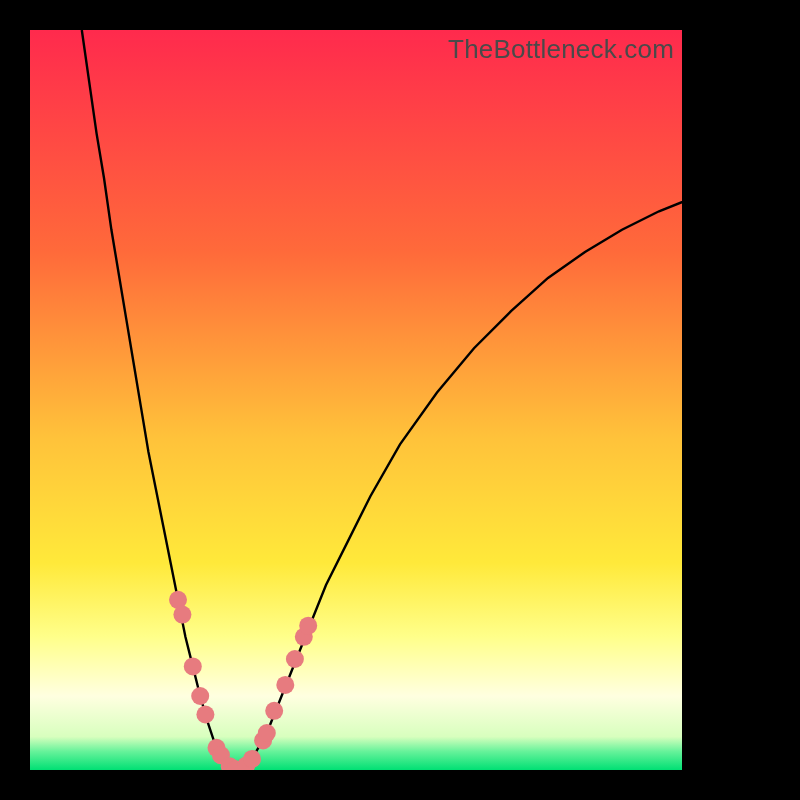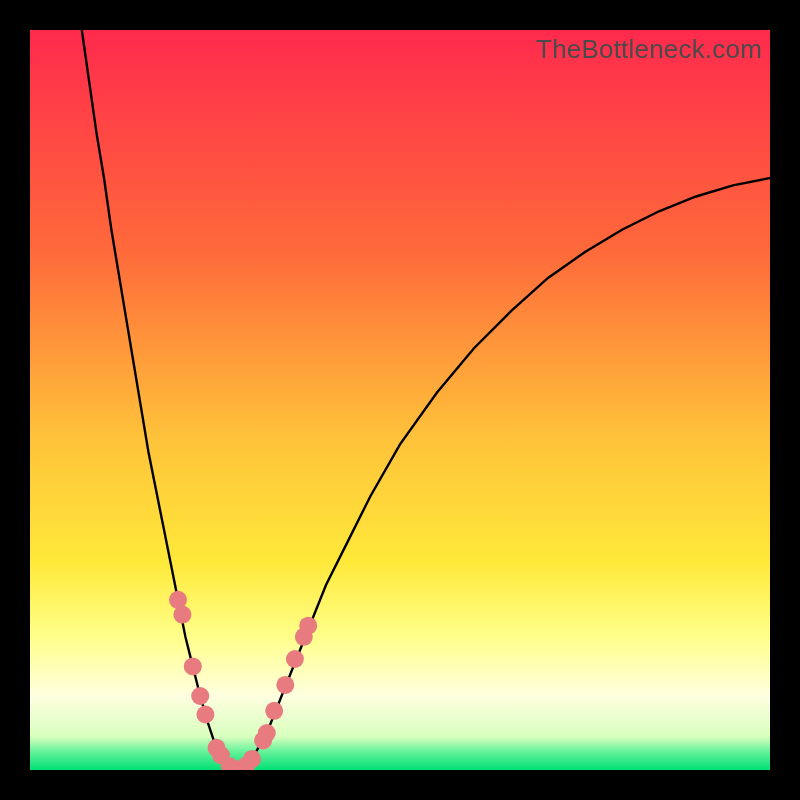--- a/index.html
+++ b/index.html
@@ -16,21 +16,21 @@
     left: 0;
     top: 0;
     width: 800px;
     height: 800px;
     background: #000;
   }
   .plot {
     position: absolute;
     left: 30px;
     top: 30px;
-    width: 740px;
+    width: 652px;
     height: 740px;
     overflow: hidden;
   }
   .gradient {
     position: absolute;
     left: 0;
     top: 0;
     width: 100%;
     height: 100%;
   }

